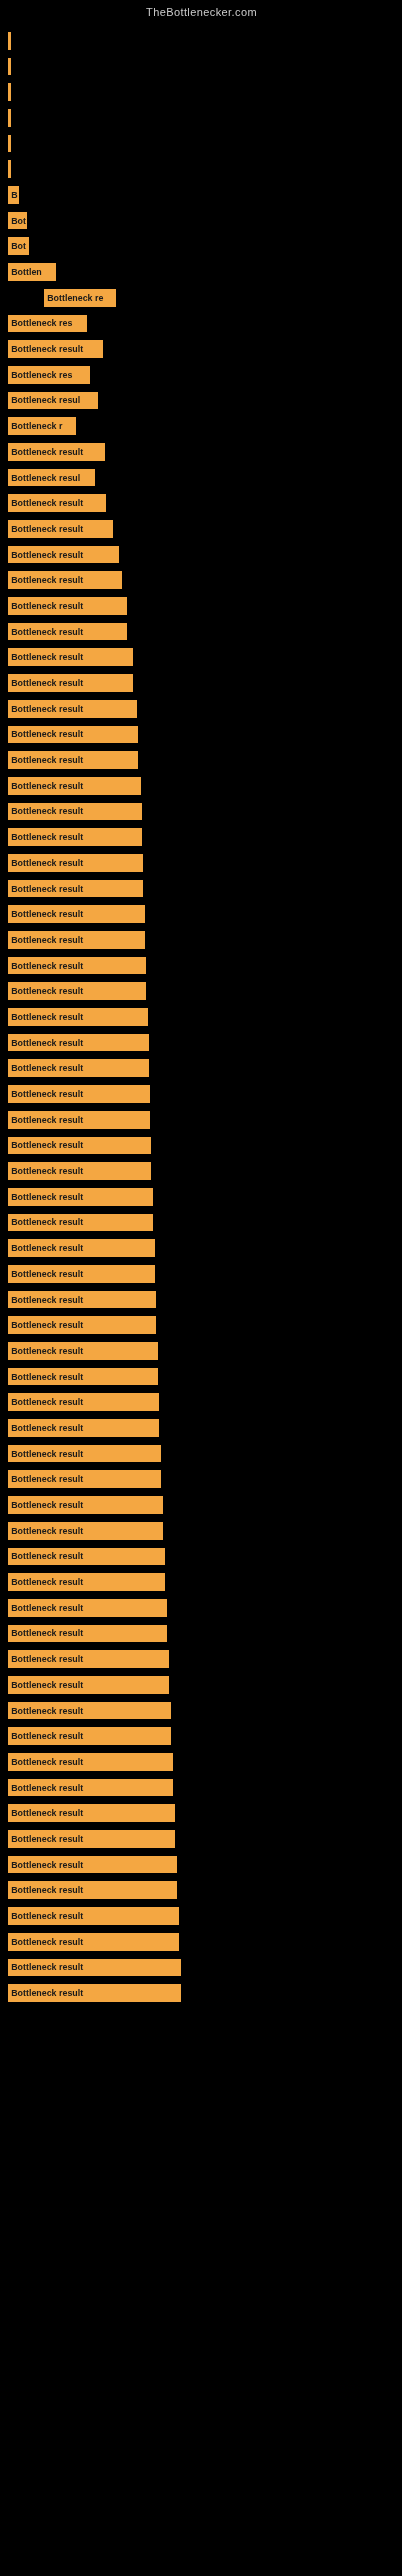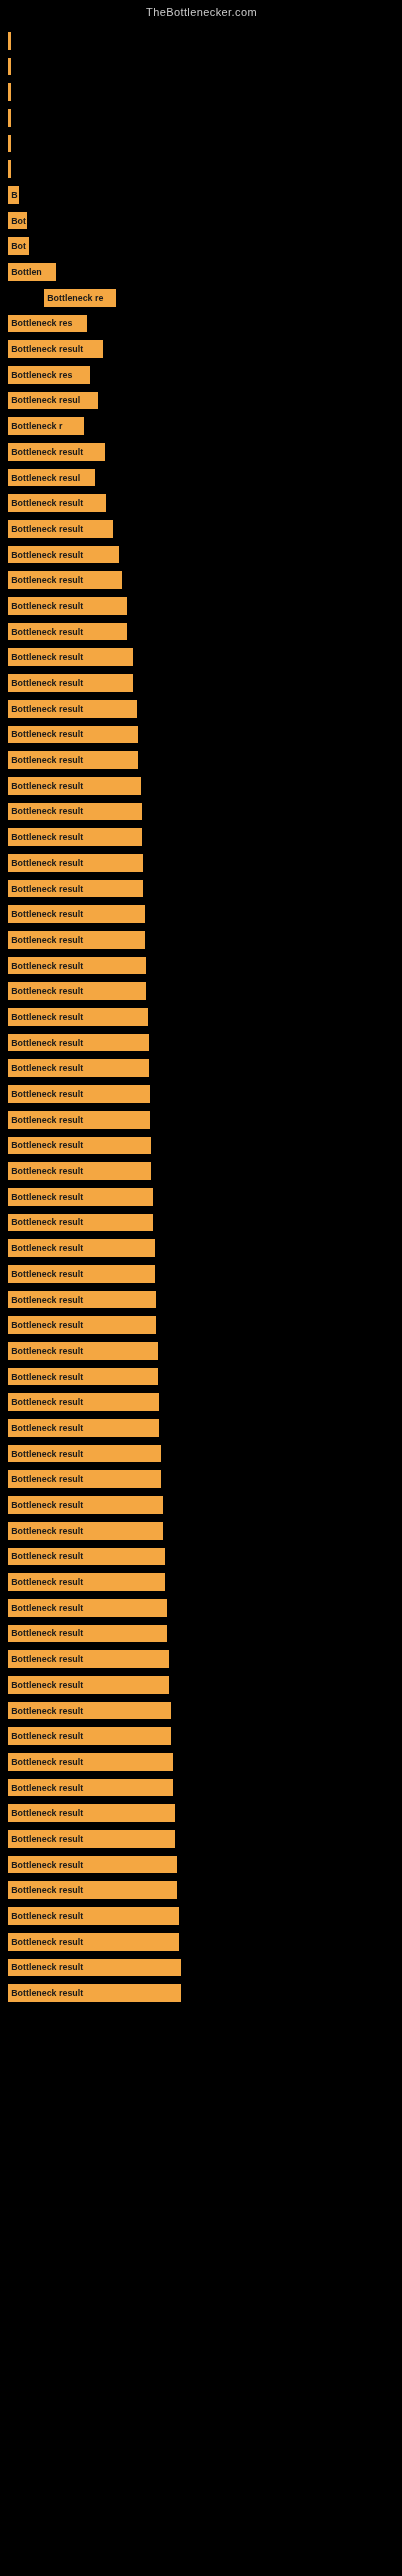--- a/index.html
+++ b/index.html
@@ -113,21 +113,21 @@
       <div class="bar" style="width: 82px;">
         <span class="bar-label">Bottleneck res</span>
       </div>
     </div>
     <div class="bar-row">
       <div class="bar" style="width: 90px;">
         <span class="bar-label">Bottleneck resul</span>
       </div>
     </div>
     <div class="bar-row">
-      <div class="bar" style="width: 76px;">
+      <div class="bar" style="width: 68px;">
         <span class="bar-label">Bottleneck r</span>
       </div>
     </div>
     <div class="bar-row">
       <div class="bar" style="width: 97px;">
         <span class="bar-label">Bottleneck result</span>
       </div>
     </div>
     <div class="bar-row">
       <div class="bar" style="width: 87px;">

